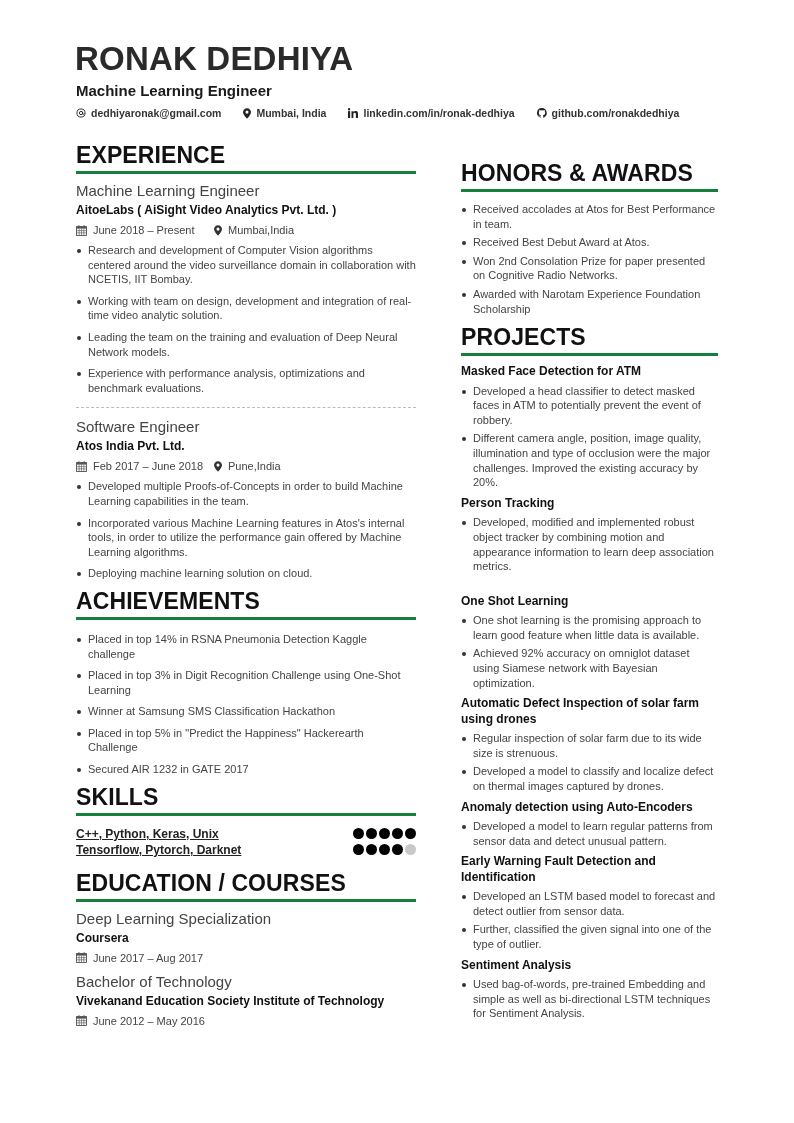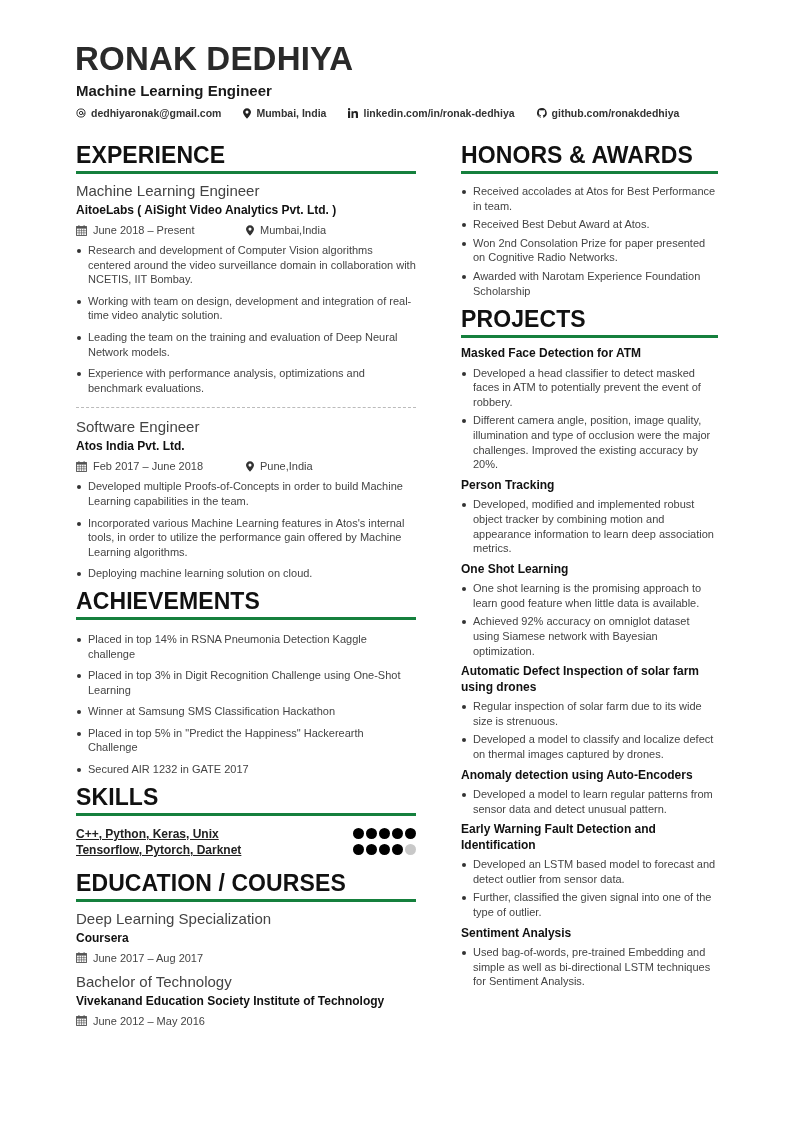--- a/index.html
+++ b/index.html
@@ -24,35 +24,35 @@
   .contacts {
     position: absolute; left: 76px; top: 107px;
     display: flex; font-size: 10.5px; font-weight: bold; color: #333;
   }
   .contact { display: flex; align-items: center; margin-right: 22px; }
   .contact .ico { margin-right: 5px; display: inline-flex; align-items: center; }
   .contact svg { display: block; }
 
   
   .col-left { position: absolute; left: 76px; top: 142px; width: 340px; }
-  .col-right { position: absolute; left: 461px; top: 142px; width: 257px; }
+  .col-right { position: absolute; left: 461px; top: 160px; width: 257px; }
 
   .sec-head {
     font-size: 23px; font-weight: bold; color: #111;
     padding-bottom: 2px;
     border-bottom: 3px solid #15803d;
     margin-bottom: 8px;
     letter-spacing: 0.1px;
     line-height: 27px;
   }
 
   .job-title { font-size: 15px; color: #444; line-height: 18px; }
   .company { font-size: 12px; font-weight: bold; color: #111; line-height: 16px; margin-top: 2px; }
   .meta { display: flex; font-size: 11px; color: #444; line-height: 14px; margin-top: 5px; }
-  .meta .date { display: flex; align-items: center; width: 170px; }
+  .meta .date { display: flex; align-items: center; width: 138px; }
   .meta .loc { display: flex; align-items: center; }
   .meta svg { margin-right: 6px; }
 
   ul.bullets { list-style: none; margin-top: 6px; }
   ul.bullets li {
     position: relative; padding-left: 12px;
     font-size: 11px; line-height: 14.6px; color: #444;
     margin-bottom: 7px;
   }
   ul.bullets li::before {
@@ -277,21 +277,21 @@
         </ul>
       </div>
 
       <div style="margin-top:6px;">
         <div class="proj-title">Person Tracking</div>
         <ul class="bullets tight" style="margin-top:4px;">
           <li>Developed, modified and implemented robust object tracker by combining motion and appearance information to learn deep association metrics.</li>
         </ul>
       </div>
 
-      <div style="margin-top:6px;">
+      <div style="margin-top:20px;">
         <div class="proj-title">One Shot Learning</div>
         <ul class="bullets tight" style="margin-top:4px;">
           <li>One shot learning is the promising approach to learn good feature when little data is available.</li>
           <li>Achieved 92% accuracy on omniglot dataset using Siamese network with Bayesian optimization.</li>
         </ul>
       </div>
 
       <div style="margin-top:6px;">
         <div class="proj-title">Automatic Defect Inspection of solar farm using drones</div>
         <ul class="bullets tight" style="margin-top:4px;">

